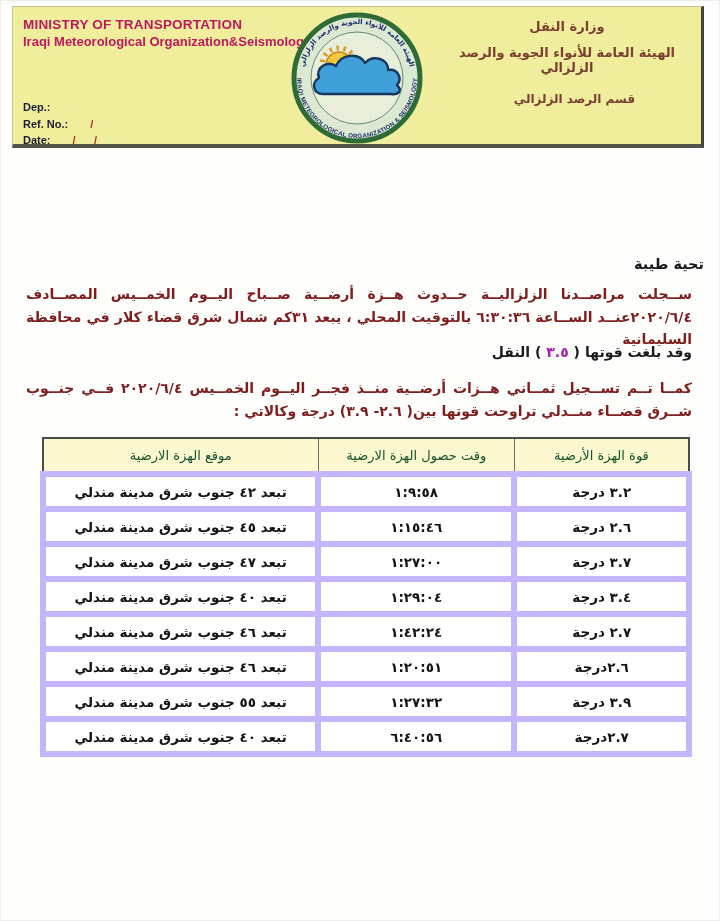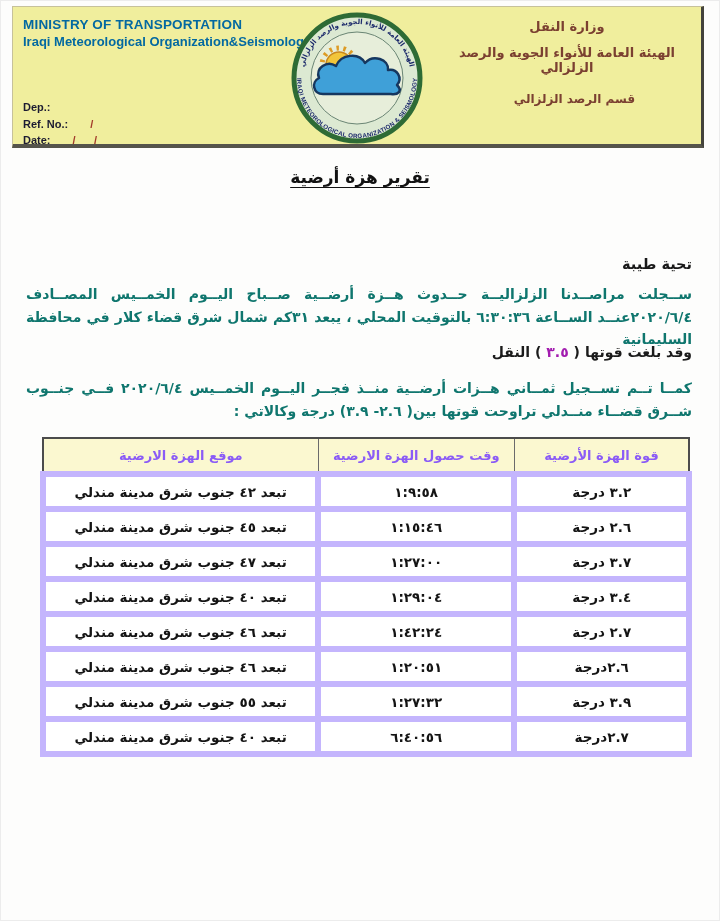--- a/index.html
+++ b/index.html
@@ -5,21 +5,21 @@
   * { margin:0; padding:0; box-sizing:border-box; }
   html,body { background:#ffffff; }
   body { width:720px; font-family:"DejaVu Sans", sans-serif; }
   .page { position:relative; width:720px; height:921px; background:#fdfdfc; overflow:hidden;
           box-shadow: inset 0 0 0 1px #ececec; }
 
   
   .header-band { position:absolute; top:6px; left:12px; width:692px; height:142px;
                  background:#f0ee9d; border:1px solid #c6c19b;
                  border-right:3px solid #44433c; border-bottom:4px solid #55544b; }
-  .en-block { position:absolute; top:10px; left:10px; color:#0369a1; font-weight:bold;
+  .en-block { position:absolute; top:10px; left:10px; color:#be185d; font-weight:bold;
               font-family:"Liberation Sans", sans-serif; }
   .en-line1 { font-size:13.5px; letter-spacing:0.2px; }
   .en-line2 { font-size:13px; margin-top:2px; }
   .dep-block { position:absolute; top:92px; left:10px; font-family:"Liberation Sans", sans-serif;
                font-size:11px; font-weight:bold; color:#1d1c32; line-height:1.5; }
   .dep-row .val { color:#a23a2a; padding-left:22px; white-space:pre; }
 
   .logo { position:absolute; left:50%; top:3px; transform:translateX(-50%); width:136px; height:136px; }
   .seal-text-ar { font-size:7px; font-weight:bold; fill:#1c2a6b; }
   .seal-text-en { font-size:6.2px; font-weight:bold; fill:#1c2a6b; letter-spacing:0.25px;
@@ -29,38 +29,38 @@
               color:#7b4031; font-weight:bold; }
   .ar-ministry  { text-align:center; font-size:13px; margin-bottom:11px; }
   .ar-authority { text-align:center; font-size:13px; margin-bottom:16px; }
   .ar-dept, .ar-date { text-align:right; padding-right:56px; font-size:12px; line-height:1.4; }
 
   
   .title { position:absolute; top:167px; left:0; width:720px; text-align:center; }
   .title-text { font-size:17px; font-weight:bold; color:#121212; direction:rtl;
                 text-decoration:underline; text-underline-offset:4px; }
 
-  .greeting { position:absolute; top:256px; right:28px; direction:rtl;
+  .greeting { position:absolute; top:256px; right:16px; direction:rtl;
               font-size:14.5px; font-weight:bold; color:#191919; }
 
   .p { position:absolute; right:28px; left:26px; direction:rtl; text-align:justify;
-       font-size:14px; font-weight:bold; color:#0f766e; line-height:1.62; }
+       font-size:14px; font-weight:bold; color:#7f1d1d; line-height:1.62; }
   .p1 { top:283px; }
   .p2 { top:377px; }
 
   .magnitude-line { position:absolute; top:344px; right:28px; direction:rtl;
                     font-size:14px; font-weight:bold; color:#1b1b1b; }
   .red { color:#a21caf; }
 
   
   .quake-table { position:absolute; top:437px; left:40px; width:652px;
                  border-collapse:collapse; direction:rtl;
                  border:2px solid #4c4c4c; }
   .quake-table th { background:#fbf8d0; border:1px solid #6b6b6b; height:36px;
-                    font-size:13px; font-weight:bold; color:#8b5cf6; padding:0 6px; }
+                    font-size:13px; font-weight:normal; color:#14532d; padding:0 6px; }
   .quake-table td { background:#ffffff; border:6px solid #c4b5fd; height:35px;
                     font-size:13.5px; font-weight:bold; color:#141414;
                     text-align:center; padding:0 8px; }
   .col-mag  { width:176px; }
   .col-time { width:198px; }
   .col-loc  { width:278px; }
   td.mag, td.time { direction:ltr; }
 </style>
 </head>
 <body>
@@ -104,23 +104,20 @@
       </svg>
     </div>
 
     <div class="ar-block">
       <div class="ar-ministry">وزارة النقل</div>
       <div class="ar-authority">الهيئة العامة للأنواء الجوية والرصد الزلزالي</div>
       <div class="ar-dept">قسم الرصد الزلزالي</div>
     </div>
   </div>
 
-  <div class="title">
-    <span class="title-text">تقرير هزة أرضية</span>
-  </div>
 
   <div class="greeting">تحية طيبة</div>
 
   <div class="p p1">ســجلت مراصــدنا الزلزاليــة حــدوث هــزة أرضــية صــباح اليــوم الخمــيس المصــادف ٢٠٢٠/٦/٤عنــد الســاعة ٦:٣٠:٣٦  بالتوقيت المحلي ، يبعد ٣١كم شمال شرق قضاء كلار في محافظة السليمانية</div>
 
   <div class="magnitude-line">
     <span>وقد بلغت قوتها ( </span><span class="red">٣.٥</span><span> ) النقل</span>
   </div>
 
   <div class="p p2">كمــا تــم تســجيل ثمــاني هــزات أرضــية منــذ فجــر اليــوم الخمــيس ٢٠٢٠/٦/٤ فــي جنــوب شــرق قضــاء منــدلي تراوحت قوتها بين( ٢.٦- ٣.٩) درجة وكالاتي :</div>

